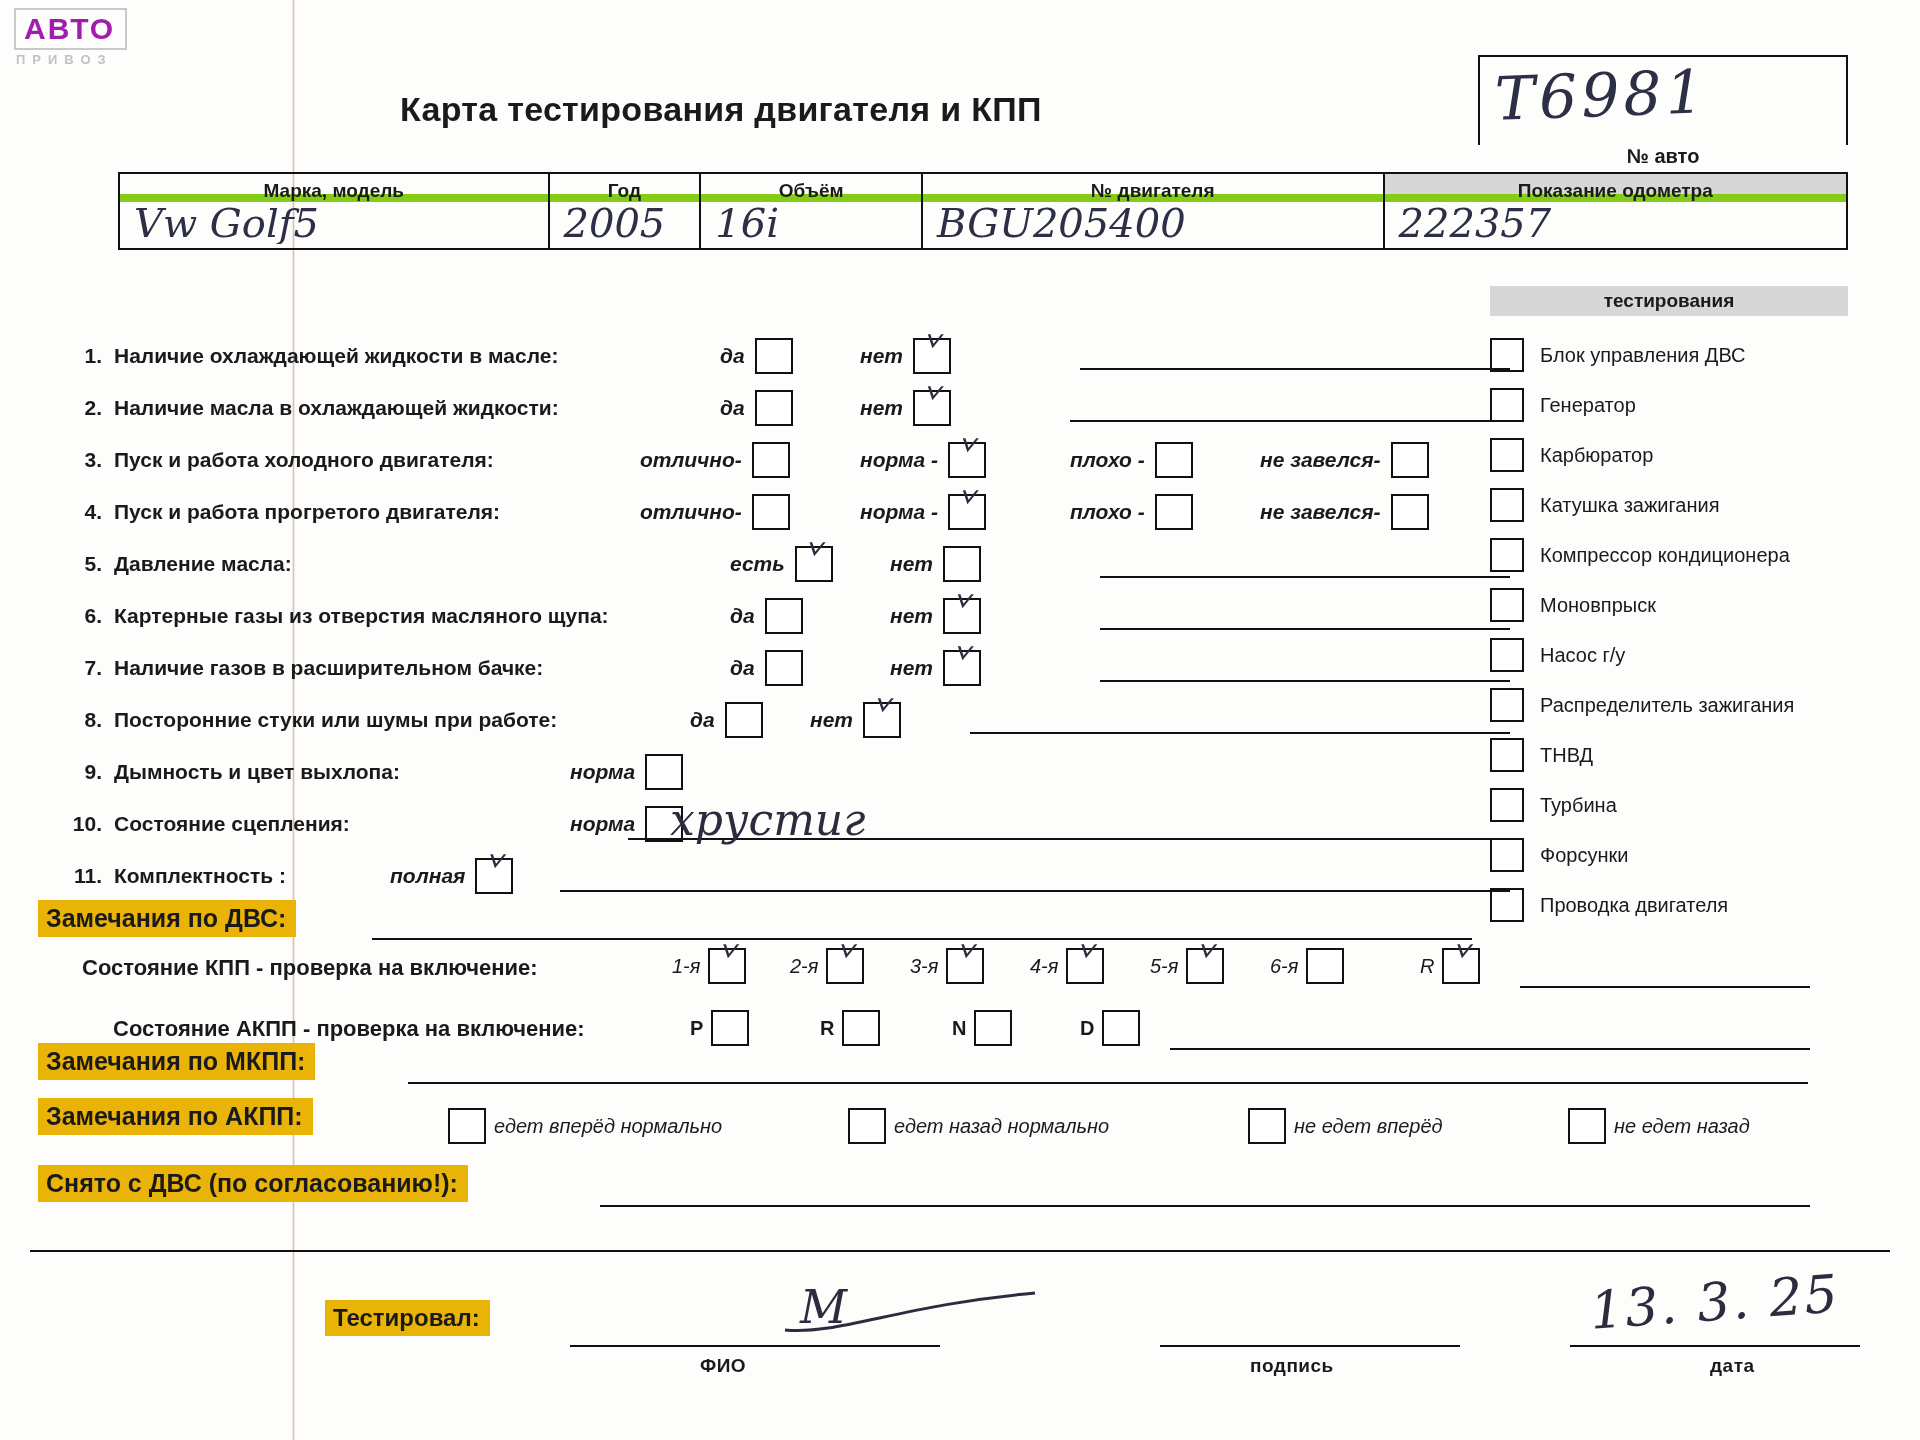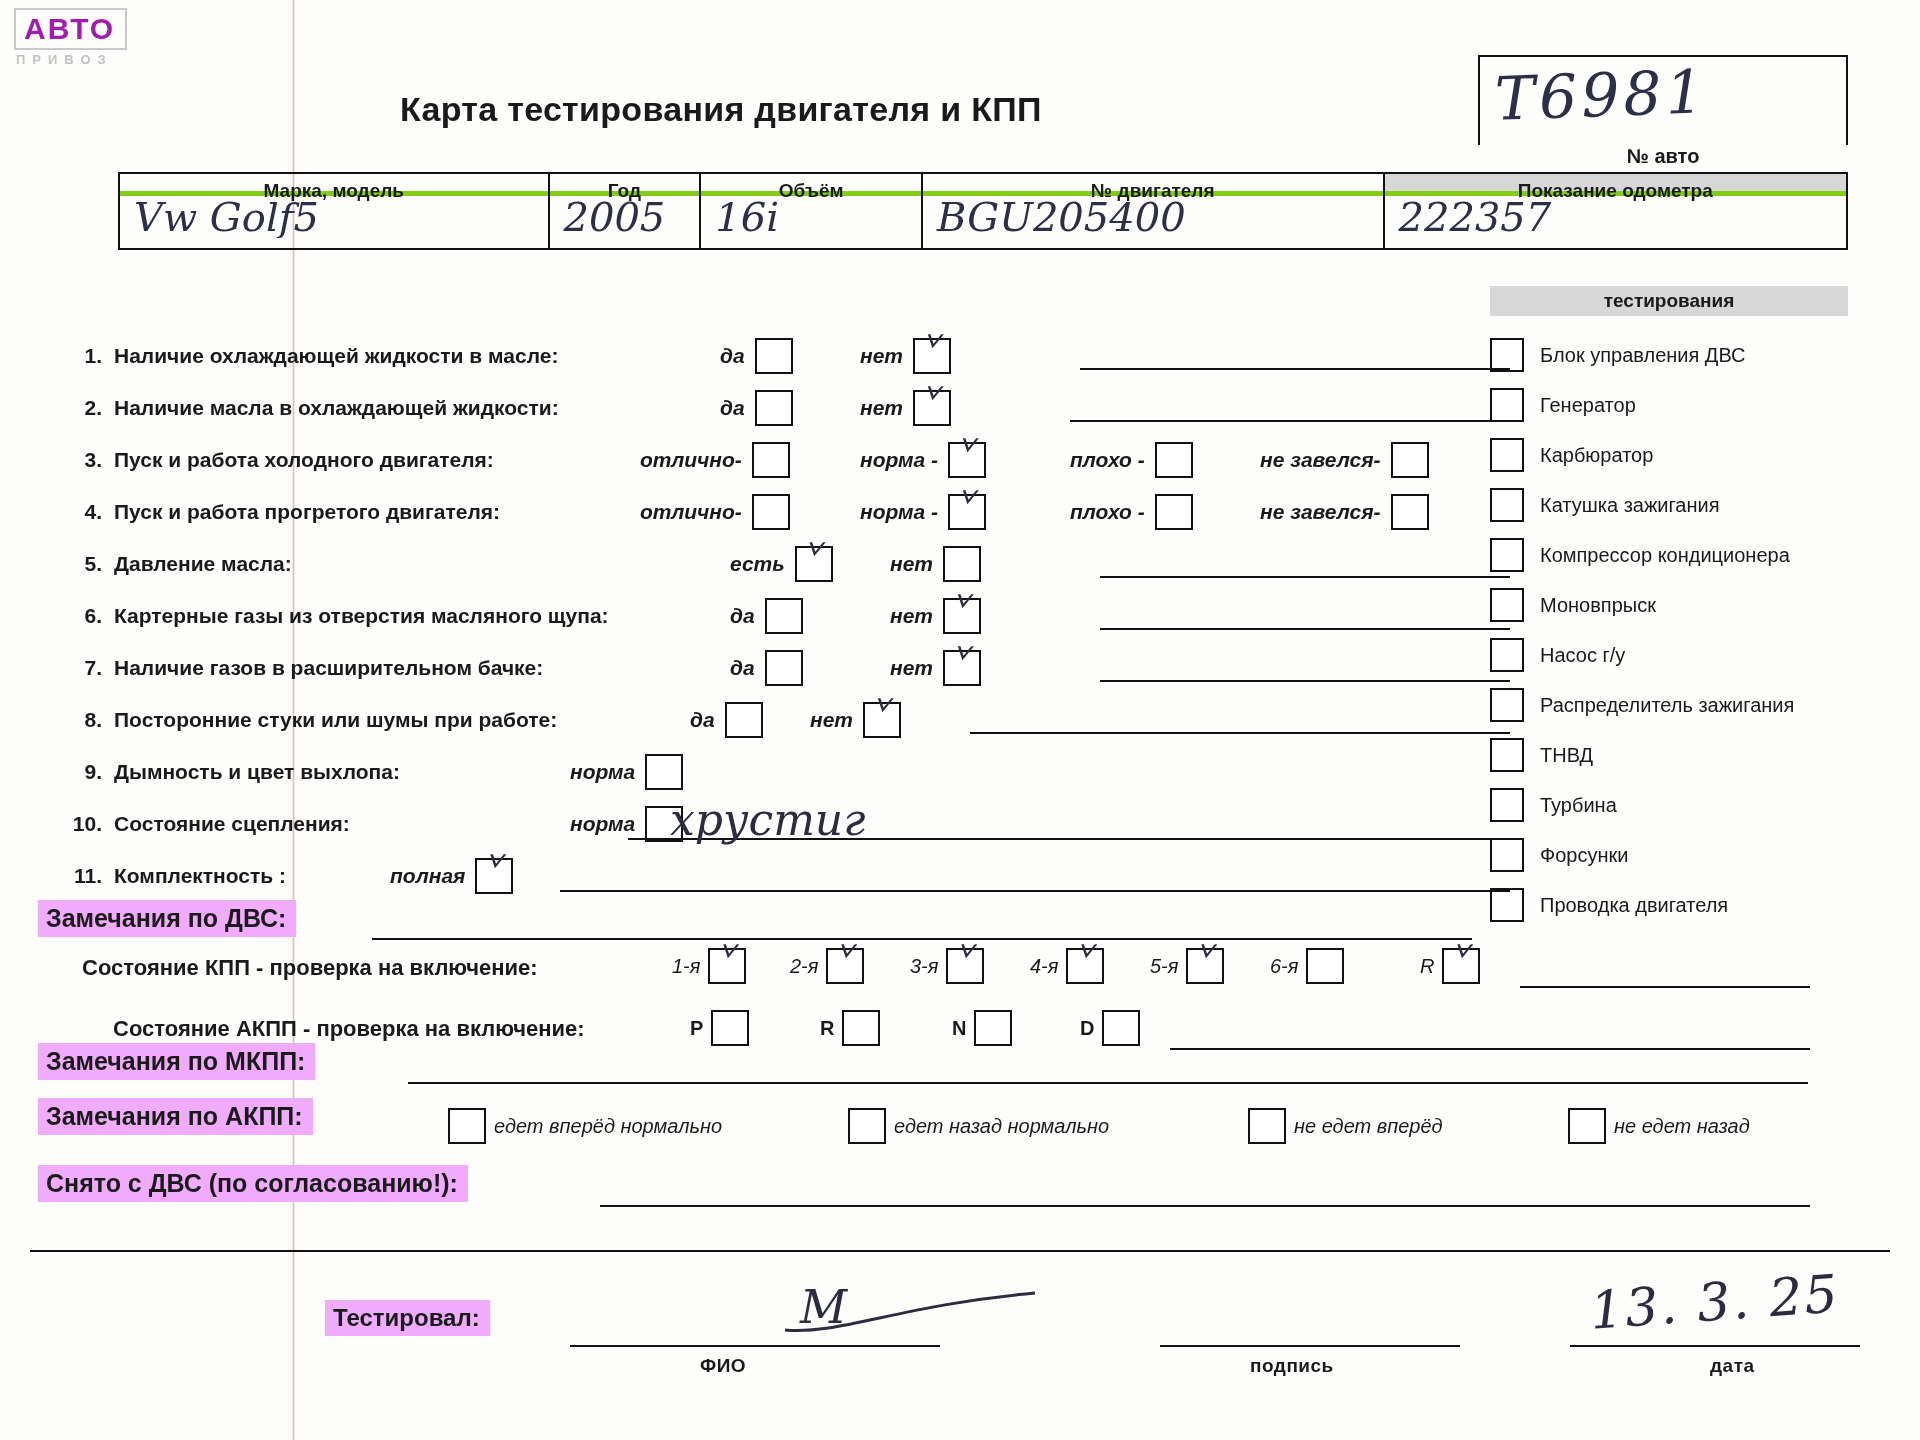--- a/index.html
+++ b/index.html
@@ -93,26 +93,26 @@
     width: 1730px; height: 78px;
     border: 2px solid #111;
     display: flex;
   }
   .hcell {
     border-right: 2px solid #111;
     position: relative;
   }
   .hcell:last-child { border-right: none; }
   .hcell .hh {
-    height: 22px;
+    height: 28px;
     line-height: 34px;
     text-align: center;
     font-weight: bold;
     font-size: 19px;
-    border-bottom: 5px solid #84cc16;
+    border-bottom: 8px solid #84cc16;
   }
   .hcell .hv {
     height: 42px;
     line-height: 42px;
     padding-left: 14px;
     font-family: "DejaVu Serif", serif;
     font-style: italic;
     font-size: 40px;
     color: #2c2f45;
     white-space: nowrap;
@@ -210,21 +210,21 @@
   .hand {
     position: absolute;
     font-family: "DejaVu Serif", serif;
     font-style: italic;
     color: #2b2d3f;
   }
 
   
   .sect {
     position: absolute;
-    background: #f0abfc;
+    background: #eab308;
     font-weight: bold;
     font-size: 25px;
     padding: 4px 10px 4px 8px;
     white-space: nowrap;
   }
   .bold-lbl {
     position: absolute;
     font-weight: bold;
     font-size: 22px;
     white-space: nowrap;

